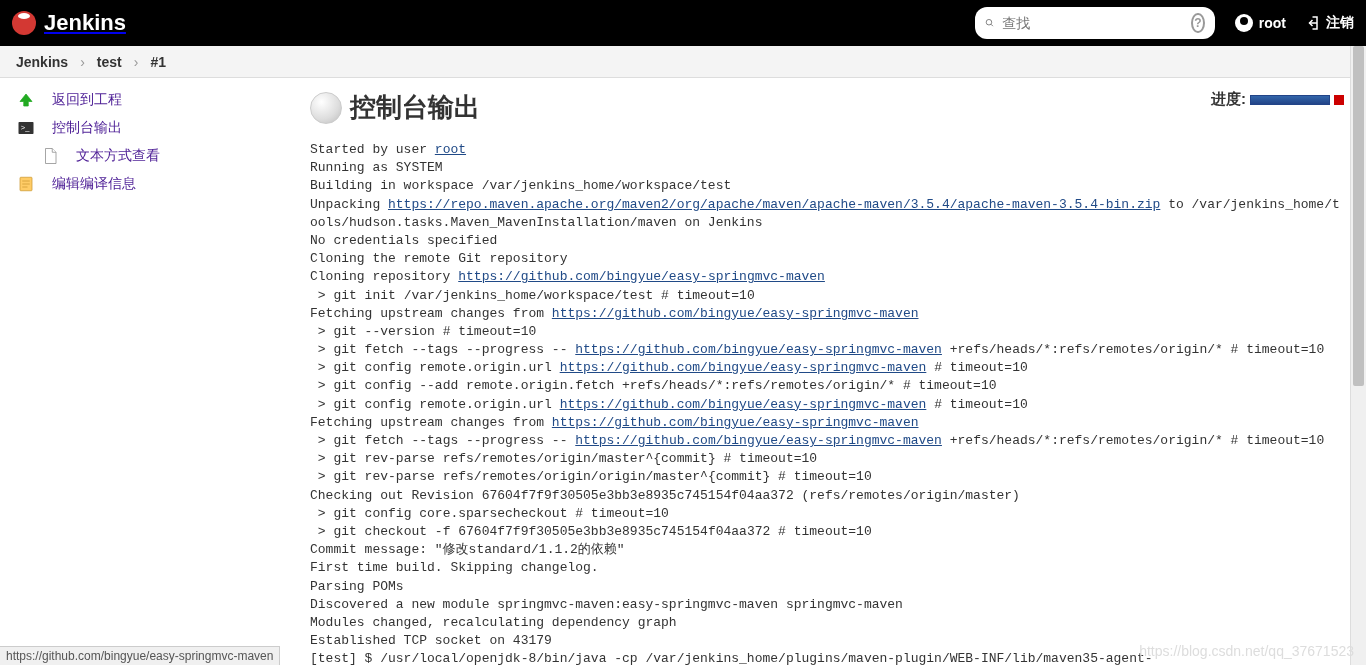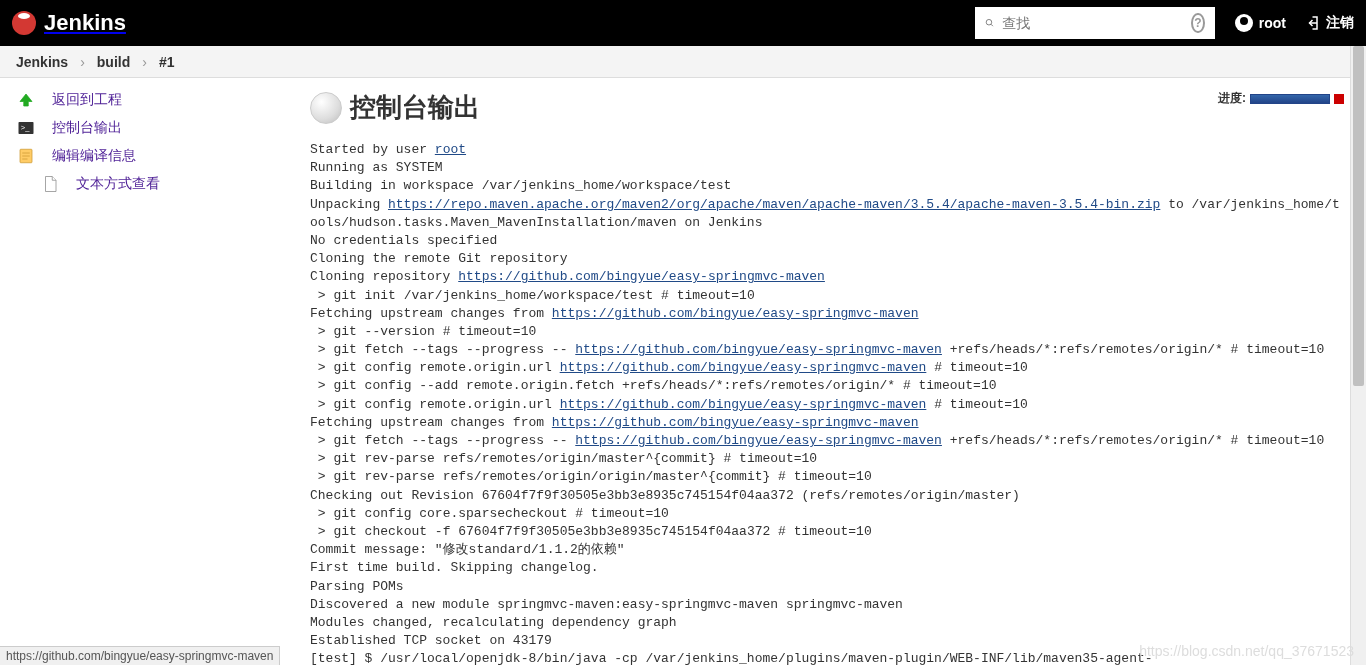--- a/index.html
+++ b/index.html
@@ -4,21 +4,21 @@
 <style>
 * { margin: 0; padding: 0; box-sizing: border-box; }
 body { font-family: Arial, Helvetica, sans-serif; font-size: 14px; color: #333; background: #fff; }
 
 .header { background: #000; height: 46px; display: flex; align-items: center; padding: 0 12px; }
 .logo-section { display: flex; align-items: center; gap: 8px; }
 .jenkins-logo { width: 24px; height: 24px; background: #d33833; border-radius: 50%; position: relative; }
 .jenkins-logo::before { content: ''; position: absolute; top: 2px; left: 6px; width: 12px; height: 6px; background: #fff; border-radius: 50%; }
 .logo-text { color: #fff; font-size: 22px; font-weight: bold; }
 .header-spacer { flex: 1; }
-.search-box { background: #fff; border-radius: 0; height: 32px; width: 240px; display: flex; align-items: center; padding: 0 10px; gap: 8px; }
+.search-box { background: #fff; border-radius: 12px; height: 32px; width: 240px; display: flex; align-items: center; padding: 0 10px; gap: 8px; }
 .search-icon-svg { width: 16px; height: 16px; }
 .search-input { border: none; outline: none; flex: 1; font-size: 14px; }
 .help-icon { width: 20px; height: 20px; border: 2px solid #999; border-radius: 50%; display: flex; align-items: center; justify-content: center; color: #999; font-size: 12px; font-weight: bold; }
 .user-section { display: flex; align-items: center; gap: 16px; margin-left: 20px; }
 .user-link { display: flex; align-items: center; gap: 6px; color: #fff; font-weight: bold; text-decoration: none; }
 .user-avatar { width: 18px; height: 18px; background: #fff; border-radius: 50%; position: relative; }
 .user-avatar::before { content: ''; position: absolute; top: 3px; left: 5px; width: 8px; height: 8px; background: #000; border-radius: 50%; }
 .logout-link { display: flex; align-items: center; gap: 6px; color: #fff; font-weight: bold; text-decoration: none; }
 .logout-icon { width: 18px; height: 18px; }
 
@@ -26,21 +26,21 @@
 .breadcrumb-item { color: #333; font-weight: bold; }
 .breadcrumb-sep { margin: 0 12px; color: #999; }
 
 .main-layout { display: flex; }
 .sidebar { width: 290px; padding: 8px 0; flex-shrink: 0; }
 .side-item { display: flex; align-items: center; gap: 16px; padding: 4px 16px; color: #4c1d95; cursor: pointer; }
 .side-item.sub { padding-left: 40px; }
 .side-icon { width: 20px; height: 20px; display: flex; align-items: center; justify-content: center; }
 
 .content { flex: 1; padding: 12px 20px 40px; position: relative; }
-.progress-section { position: absolute; right: 22px; top: 12px; display: flex; align-items: center; gap: 4px; font-size: 12px; font-weight: bold; text-align: right; }
+.progress-section { position: absolute; right: 22px; top: 12px; display: flex; align-items: center; gap: 4px; font-size: 15px; font-weight: bold; text-align: right; }
 .progress-bar { width: 80px; height: 10px; background: linear-gradient(#36a,#248); border: 1px solid #248; }
 .progress-stop { width: 10px; height: 10px; background: #c00; }
 
 .page-title-row { display: flex; align-items: center; gap: 8px; margin-bottom: 16px; }
 .build-ball { width: 32px; height: 32px; background: radial-gradient(circle at 35% 30%, #fff, #ddd 60%, #bbb); border-radius: 50%; border: 1px solid #ccc; }
 .page-title { font-size: 26px; font-weight: bold; }
 
 .console { font-family: "SimSun", "Courier New", monospace; font-size: 13px; line-height: 1.4; white-space: pre-wrap; word-break: break-all; }
 .console a { color: #204a87; text-decoration: underline; }
 
@@ -78,21 +78,21 @@
           <path d="M14 8l-4 4 4 4"></path>
         </svg>
       <span>注销</span>
     </a>
   </div>
 </div>
 
 <div class="breadcrumb">
   <span class="breadcrumb-item">Jenkins</span>
   <span class="breadcrumb-sep">›</span>
-  <span class="breadcrumb-item">build</span>
+  <span class="breadcrumb-item">test</span>
   <span class="breadcrumb-sep">›</span>
   <span class="breadcrumb-item">#1</span>
 </div>
 
 <div class="main-layout">
   <div class="sidebar" id="sidebar">
       <div class="side-item">
         <span class="side-icon">
           <svg width="18" height="18" viewBox="0 0 24 24" fill="#2a2" stroke="#2a2">
             <path d="M12 4l-8 10h5v6h6v-6h5z"></path>
@@ -102,39 +102,39 @@
       </div>
       <div class="side-item">
         <span class="side-icon">
           <svg width="18" height="18" viewBox="0 0 24 24" fill="#333">
             <rect x="2" y="4" width="20" height="16" rx="1"></rect>
             <text x="5" y="15" fill="#fff" font-size="10">&gt;_</text>
           </svg>
         </span>
         <span>控制台输出</span>
       </div>
+      <div class="side-item sub">
+        <span class="side-icon">
+          <svg width="18" height="18" viewBox="0 0 24 24" fill="#fff" stroke="#888">
+            <path d="M6 2h9l5 5v15H6z"></path>
+            <path d="M15 2v5h5"></path>
+          </svg>
+        </span>
+        <span>文本方式查看</span>
+      </div>
       <div class="side-item">
         <span class="side-icon">
           <svg width="18" height="18" viewBox="0 0 24 24" fill="#fc6" stroke="#c93">
             <rect x="4" y="3" width="16" height="18" rx="1"></rect>
             <line x1="7" y1="8" x2="17" y2="8" stroke="#c93"></line>
             <line x1="7" y1="12" x2="17" y2="12" stroke="#c93"></line>
             <line x1="7" y1="16" x2="14" y2="16" stroke="#c93"></line>
           </svg>
         </span>
         <span>编辑编译信息</span>
-      </div>
-      <div class="side-item sub">
-        <span class="side-icon">
-          <svg width="18" height="18" viewBox="0 0 24 24" fill="#fff" stroke="#888">
-            <path d="M6 2h9l5 5v15H6z"></path>
-            <path d="M15 2v5h5"></path>
-          </svg>
-        </span>
-        <span>文本方式查看</span>
       </div>
     </div>
 
   <div class="content">
     <div class="progress-section">
       <span>进度:</span>
       <div class="progress-bar"></div>
       <div class="progress-stop"></div>
     </div>
     <div class="page-title-row">

